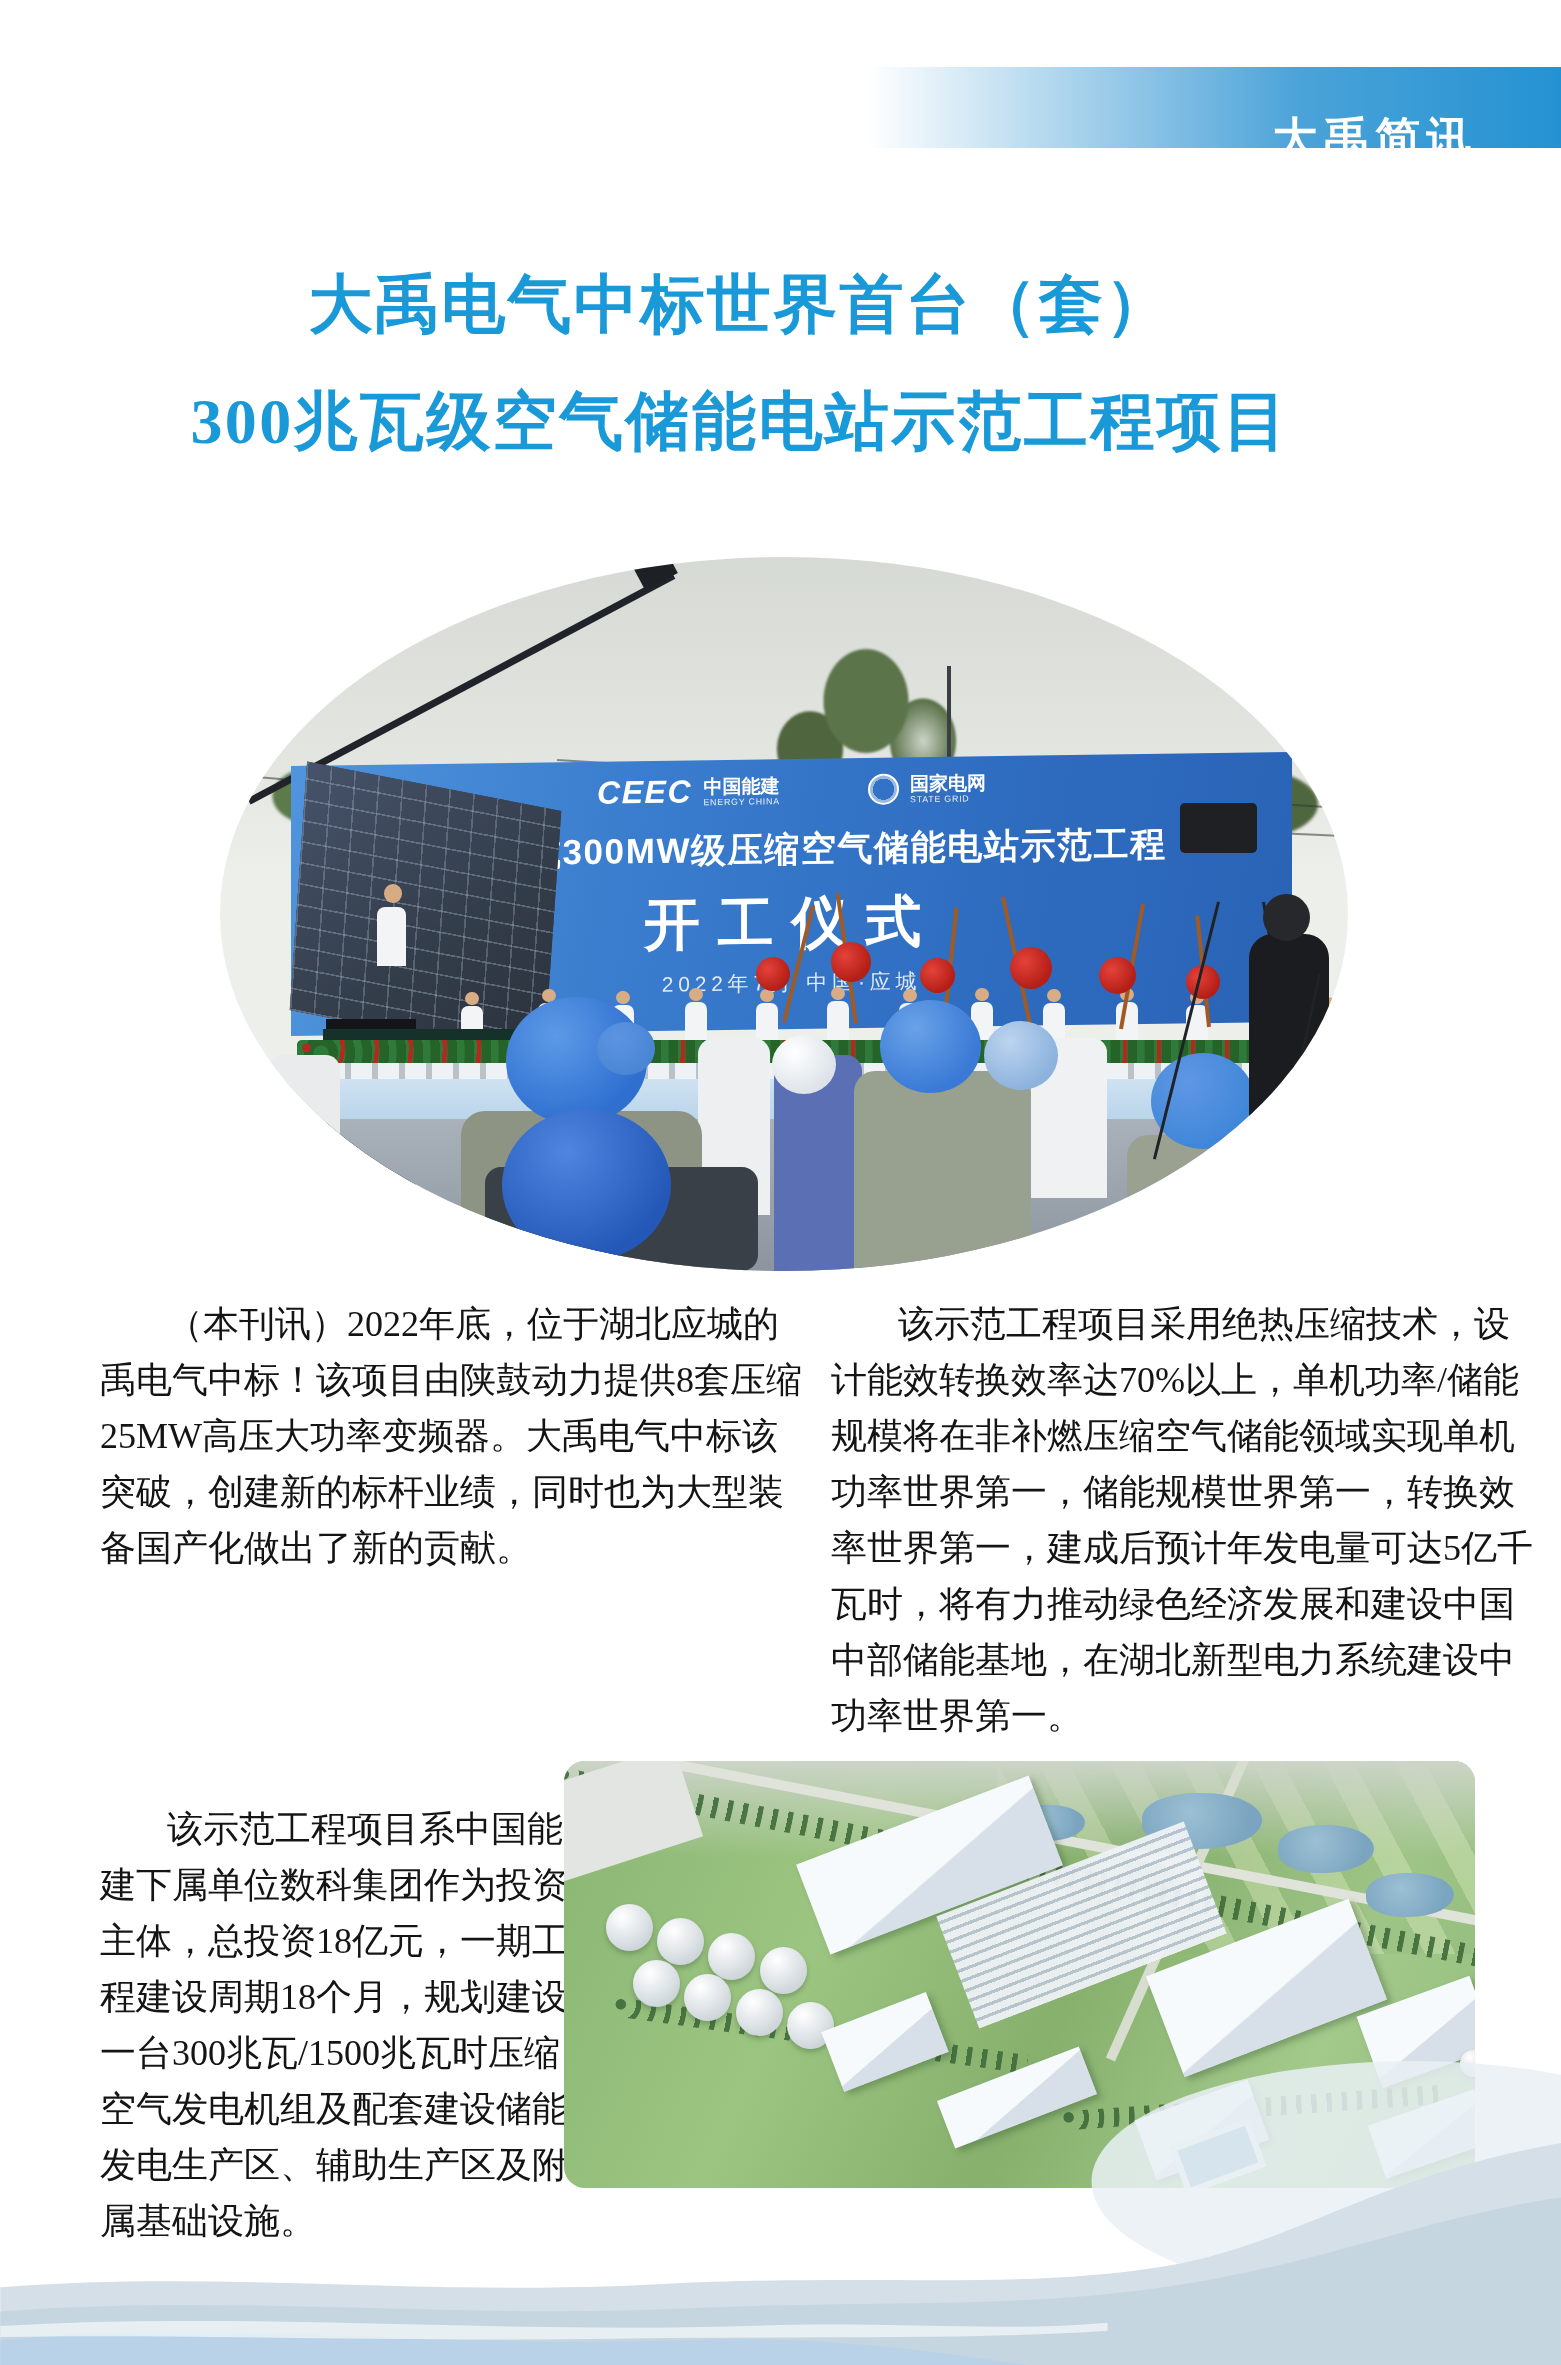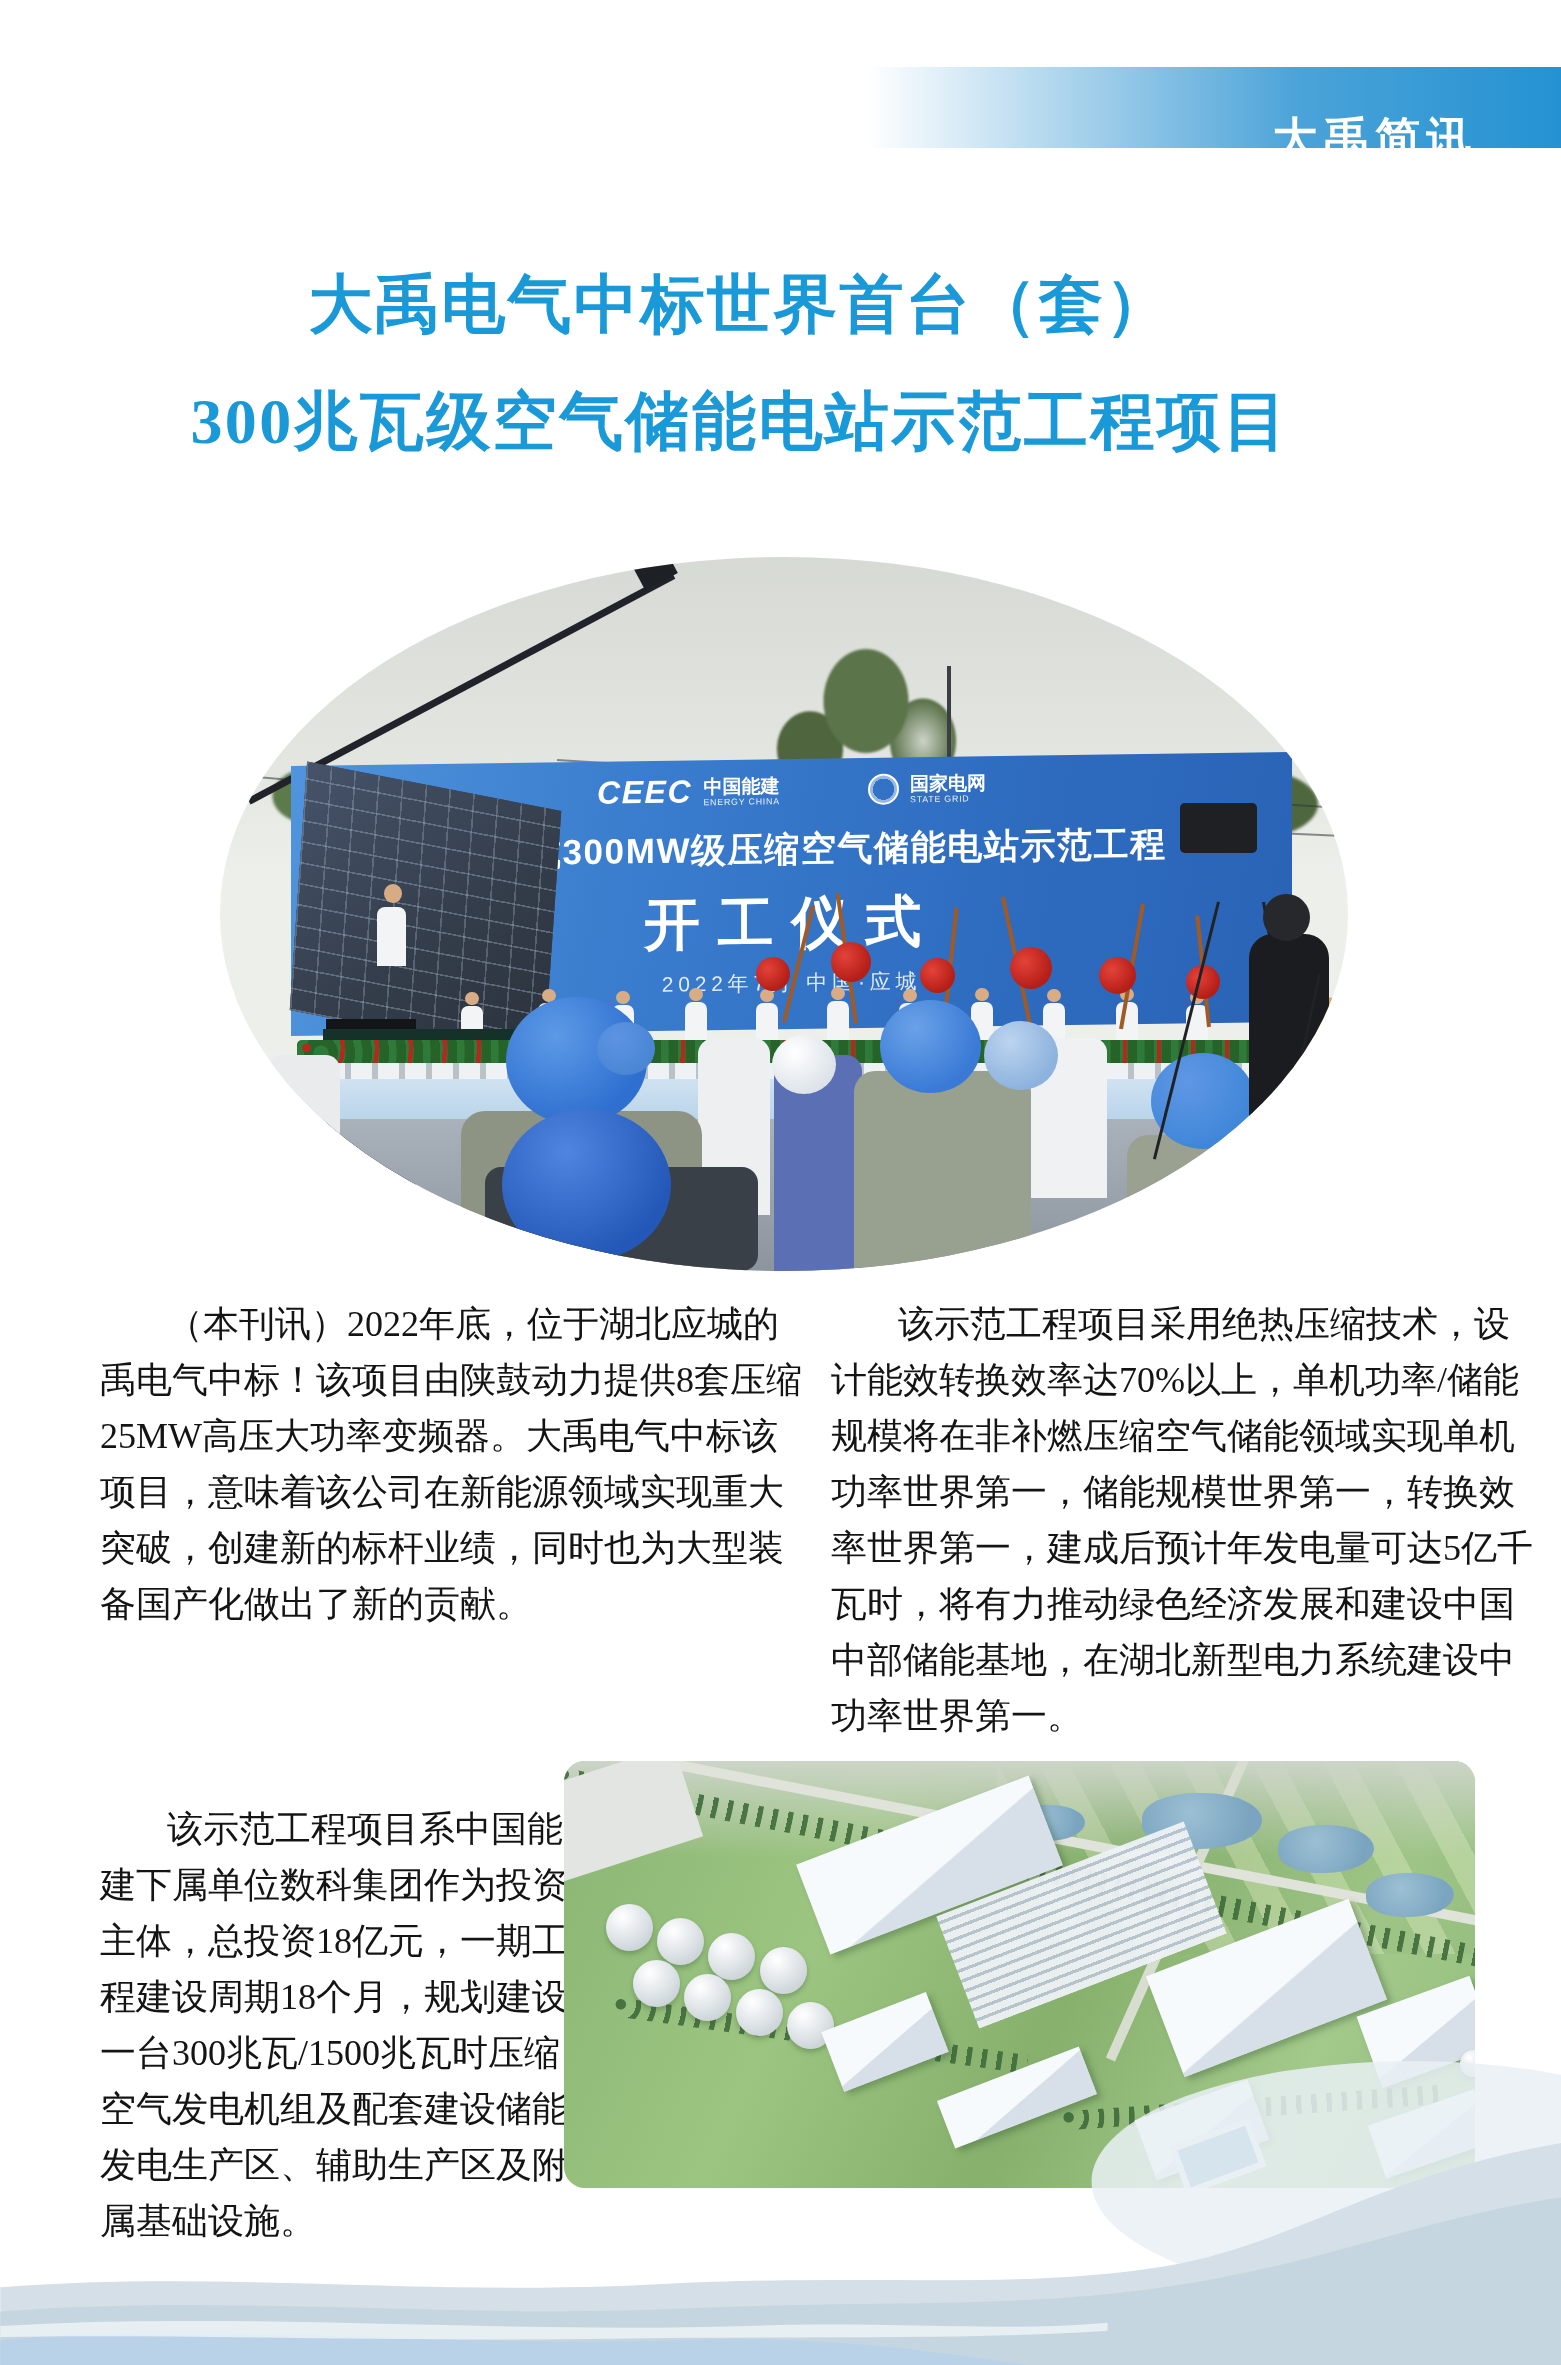--- a/index.html
+++ b/index.html
@@ -245,21 +245,20 @@
     <div class="abs" style="left:960px;top:246px;width:77px;height:50px;background:#1e2023;border-radius:4.8px;"></div>
     <div class="abs cameraman" style="left:1029px;top:377px;width:80px;height:337px;border-radius:24px 24px 0 0;"></div>
     <div class="abs" style="left:1043px;top:337px;width:47px;height:47px;background:#26282c;border-radius:50%;"></div>
     <div class="abs tripodleg" style="left:1098px;top:417px;height:265px;transform:rotate(12deg);"></div>
   </div>
 
   <div class="abs col" style="left:100px;top:1296px;width:655px;">
     <div class="ln ind">（本刊讯）2022年底，位于湖北应城的</div>
     <div class="ln">禹电气中标！该项目由陕鼓动力提供8套压缩</div>
     <div class="ln">25MW高压大功率变频器。大禹电气中标该</div>
-    <div class="ln">项目，意味着该公司在新能源领域实现重大</div>
     <div class="ln">突破，创建新的标杆业绩，同时也为大型装</div>
     <div class="ln">备国产化做出了新的贡献。</div>
   </div>
 
   <div class="abs col" style="left:100px;top:1801px;width:481px;">
     <div class="ln ind">该示范工程项目系中国能</div>
     <div class="ln">建下属单位数科集团作为投资</div>
     <div class="ln">主体，总投资18亿元，一期工</div>
     <div class="ln">程建设周期18个月，规划建设</div>
     <div class="ln">一台300兆瓦/1500兆瓦时压缩</div>

